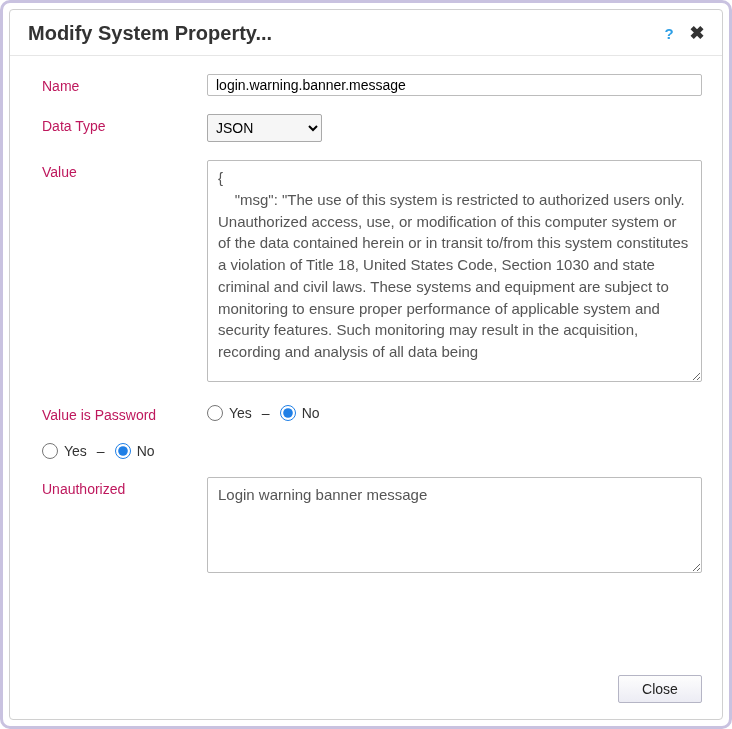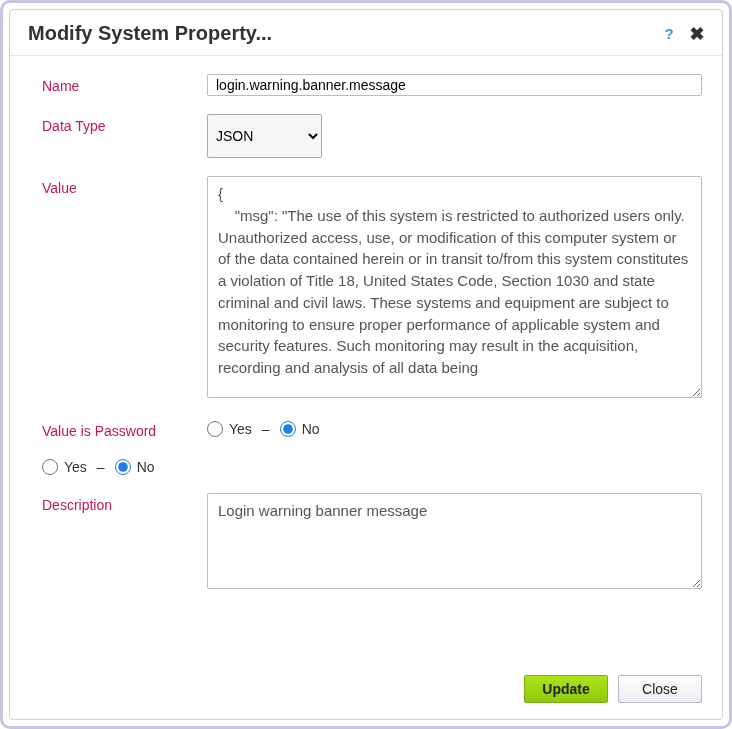--- a/index.html
+++ b/index.html
@@ -15,21 +15,20 @@
       width: 100%; height: 100%;
       border: 1px solid #d0d0d0;
       border-radius: 4px;
       background: #fff;
       position: relative;
       display: flex;
       flex-direction: column;
     }
     .titlebar {
       display: flex;
-      align-items: center;
       padding: 12px 14px 10px 18px;
       border-bottom: 1px solid #e6e6e6;
     }
     .title {
       font-size: 20px;
       font-weight: bold;
       color: #333;
       flex: 1;
     }
     .title-actions { display: flex; gap: 6px; }
@@ -69,21 +68,21 @@
       padding: 3px 8px;
       border: 1px solid #bcbcbc;
       border-radius: 2px;
       font-size: 14px;
       font-family: inherit;
       background: #fff;
     }
 
     select.text-input {
       width: 115px;
-      height: 44px;
+      height: 28px;
       padding: 2px 4px;
       background: #f6f6f6;
       border: 1px solid #aaa;
     }
 
     .textarea {
       width: 100%;
       border: 1px solid #bcbcbc;
       border-radius: 2px;
       padding: 6px 10px;
@@ -199,27 +198,26 @@
           </label>
           <span class="dash">–</span>
           <label>
             <input type="radio" name="isReadonly" checked="" style="">
             <span>No</span>
           </label>
         </div>
       </div>
 
       <div class="form-row">
-        <div class="form-label">Description</div>
+        <div class="form-label">Unauthorized</div>
         <div class="form-field">
           <textarea class="textarea desc-textarea" style="">Login warning banner message</textarea>
         </div>
       </div>
 
     </div>
 
     <div class="button-bar">
-      <button class="btn btn-primary">Update</button>
       <button class="btn btn-default">Close</button>
     </div>
 
   </div>
 </div>
 
 </body></html>

